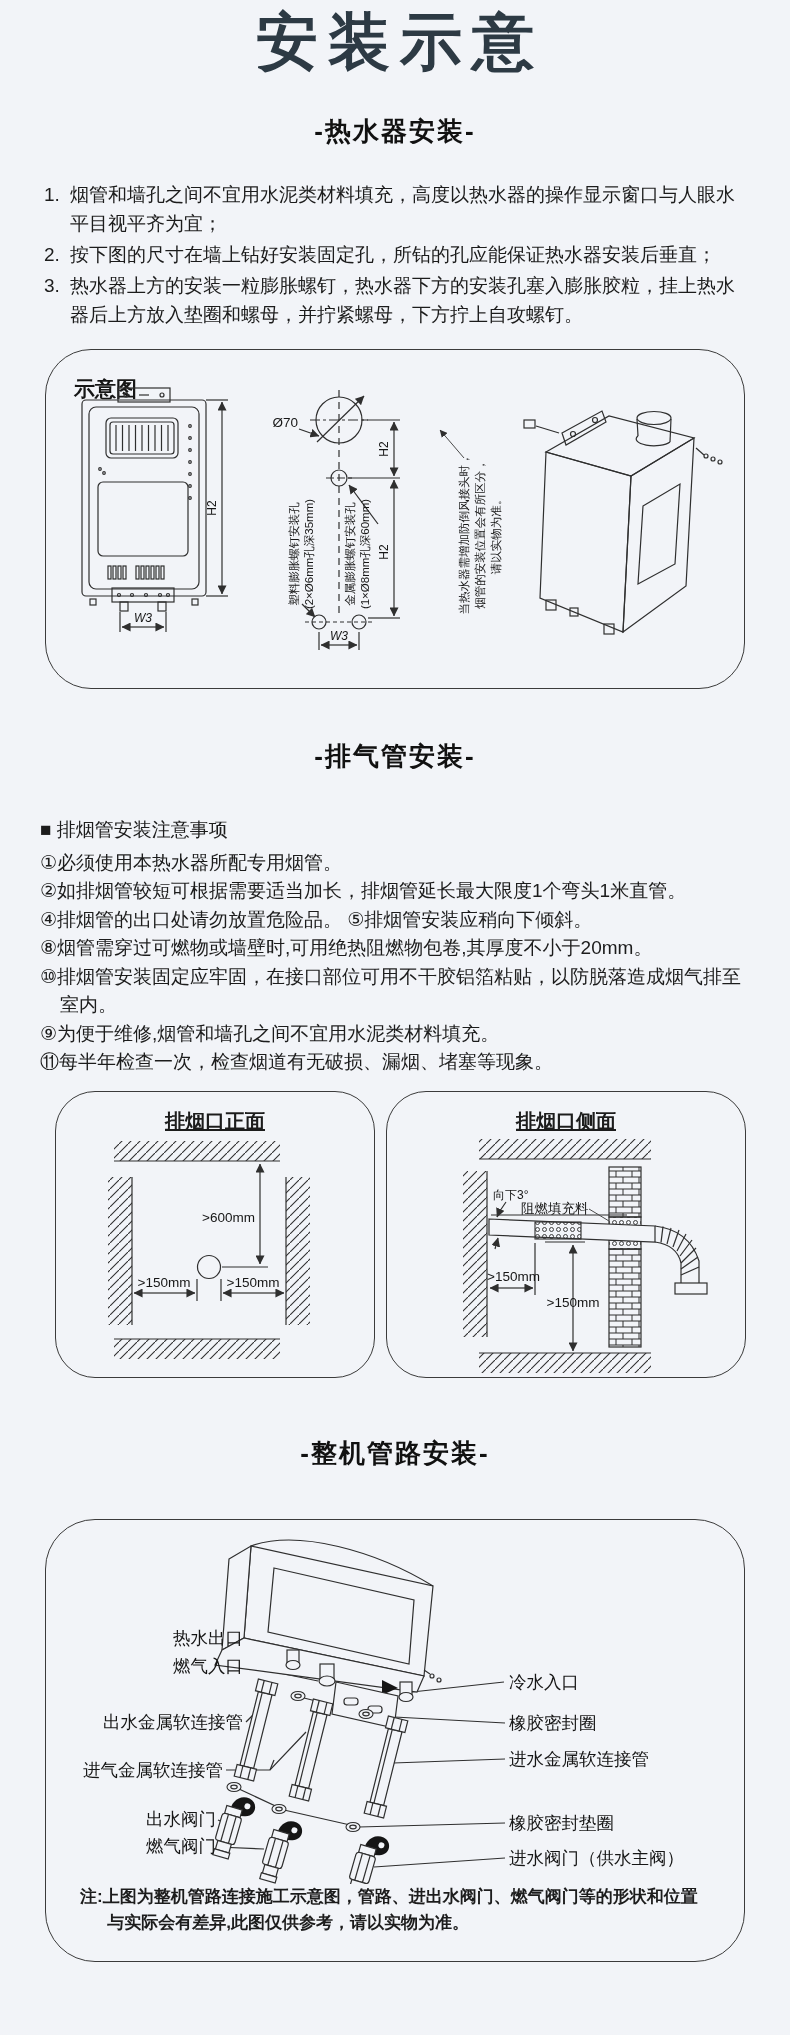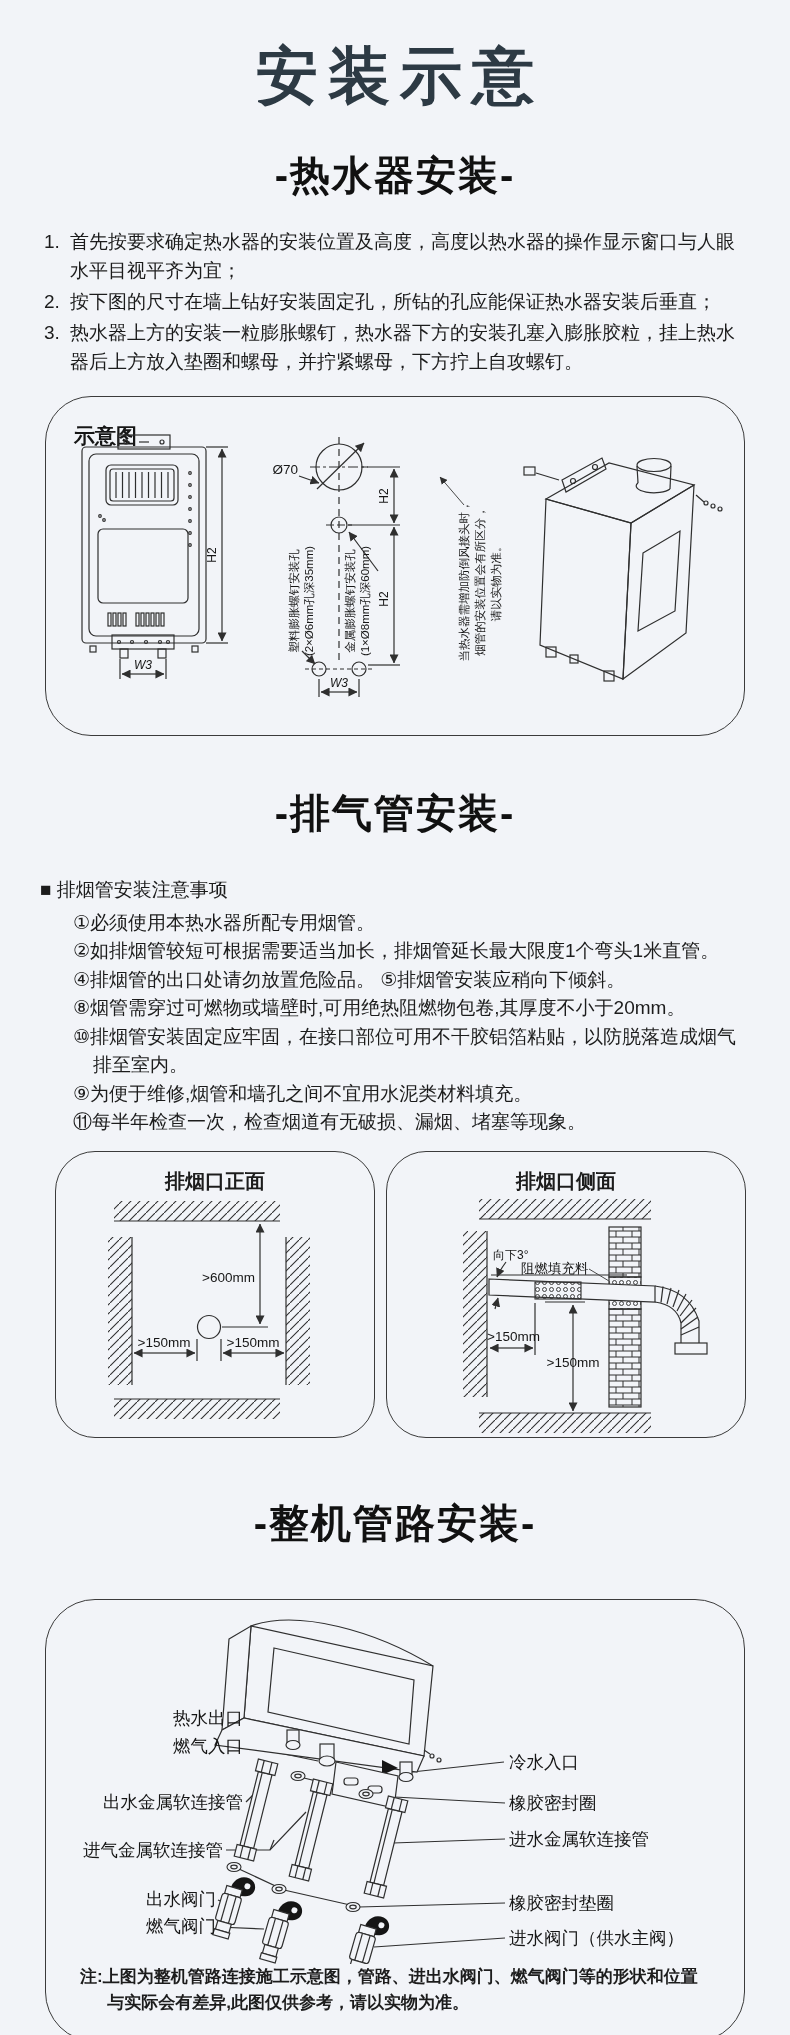--- a/index.html
+++ b/index.html
@@ -1,36 +1,36 @@
 <!DOCTYPE html>
 <html><head>
 <meta charset="utf-8">
 <style>
   html,body{margin:0;padding:0;}
   body{width:790px;min-height:2035px;background:#f2f4f8;margin:0 auto;
        font-family:"Liberation Sans","DejaVu Sans",sans-serif;color:#1c1c1c;}
   .page-title{font-family:"DejaVu Serif","Liberation Serif",serif;font-size:62px;font-weight:bold;
-       color:#2d3a44;text-align:center;letter-spacing:10px;padding-top:34px;margin:0 0 0 10px;}
-  .sec-head{font-size:40px;font-weight:bold;color:#111;text-align:center;letter-spacing:2px;margin:9px;}
+       color:#2d3a44;text-align:center;letter-spacing:10px;margin:0 0 0 10px;}
+  .sec-head{font-size:26px;font-weight:bold;color:#111;text-align:center;letter-spacing:2px;margin:16px;}
   .sec1-head{margin-top:30px;}
   .steps{padding:16px 44px 0 44px;font-size:19px;line-height:1.52;}
   .step{display:flex;margin-bottom:2px;}
   .step-num{flex:0 0 26px;}
   .step-text{flex:1;}
   .panel{border:1.6px solid #3b3b3b;background:#f2f4f8;margin:0 45px;}
   .panel1{border-radius:46px;margin-top:20px;padding:6px 0 2px 0;}
   .sec2-head{margin-top:50px;}
   .notes{padding:26px 40px 0 40px;font-size:19px;line-height:1.5;}
   .notes-title{font-weight:normal;margin-bottom:4px;}
-  .note-item{padding-left:1.05em;text-indent:-1.05em;margin-left:33px;}
+  .note-item{padding-left:1.05em;text-indent:-1.05em;}
   .flue-row{display:flex;margin:14px 45px 0 55px;gap:11px;}
   .panel2{border:1.6px solid #3b3b3b;border-radius:40px;background:#f2f4f8;margin:0;}
   .panel2a{flex:0 0 318px;}
   .panel2b{flex:0 0 358px;}
-  .panel2 .ptitle{text-align:center;font-size:20px;font-weight:bold;margin-top:16px;}
+  .panel2 .ptitle{text-align:center;font-size:20px;font-weight:bold;margin-top:16px;text-decoration:underline;}
   .sec3-head{margin-top:58px;text-align:center;}
   .panel3{border-radius:50px;margin-top:48px;padding:4px 0 10px 0;}
   .bottom-note{font-size:17px;font-weight:bold;line-height:1.55;padding:0 30px 14px 34px;}
   .bottom-note div{padding-left:1.6em;text-indent:-1.6em;}
   
   .tech{display:block;}
   .tech *{stroke:#2f2f2f;stroke-width:1.2;fill:none;}
   .tech text{fill:#161616;stroke:none;font-family:"Liberation Sans","DejaVu Sans",sans-serif;}
   .tech .lead{stroke:#4a4a4a;stroke-width:1;}
   .dlbl{font-size:21px;font-weight:bold;}
@@ -42,21 +42,21 @@
 </head>
 <body>
 
 <h1 class="page-title">安装示意</h1>
 
 <h2 class="sec-head sec1-head">-热水器安装-</h2>
 
 <div class="steps">
   <div class="step">
     <span class="step-num">1.</span>
-    <span class="step-text">首先按要求确定热水器的安装位置及高度，高度以热水器的操作显示窗口与人眼水平目视平齐为宜；</span>
+    <span class="step-text">烟管和墙孔之间不宜用水泥类材料填充，高度以热水器的操作显示窗口与人眼水平目视平齐为宜；</span>
   </div>
   <div class="step">
     <span class="step-num">2.</span>
     <span class="step-text">按下图的尺寸在墙上钻好安装固定孔，所钻的孔应能保证热水器安装后垂直；</span>
   </div>
   <div class="step">
     <span class="step-num">3.</span>
     <span class="step-text">热水器上方的安装一粒膨胀螺钉，热水器下方的安装孔塞入膨胀胶粒，挂上热水器后上方放入垫圈和螺母，并拧紧螺母，下方拧上自攻螺钉。</span>
   </div>
 </div>

